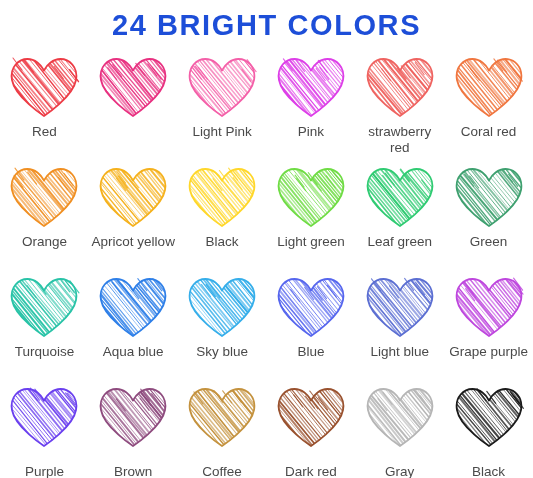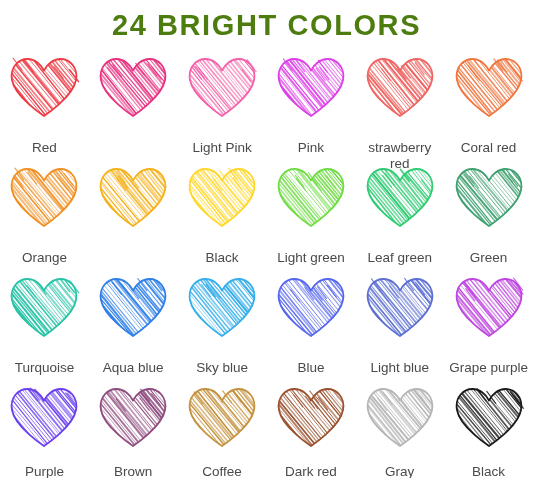--- a/index.html
+++ b/index.html
@@ -18,21 +18,21 @@
     position: relative;
     width: 533px;
     height: 478px;
     background: #ffffff;
   }
   .title {
     text-align: center;
     font-size: 29px;
     font-weight: bold;
     letter-spacing: 1.6px;
-    color: #4d7c0f;
+    color: #1d4ed8;
     padding-top: 8px;
     line-height: 34px;
     font-family: "Liberation Sans", sans-serif;
   }
   .grid {
     margin-top: 14px;
     display: grid;
     grid-template-columns: repeat(6, 1fr);
     grid-template-rows: repeat(4, 110px);
     width: 533px;
@@ -47,21 +47,21 @@
     width: 74px;
     height: 64px;
     display: block;
   }
   .heart-wrap svg {
     display: block;
     width: 74px;
     height: 64px;
   }
   .label {
-    margin-top: 20px;
+    margin-top: 4px;
     font-size: 13.5px;
     line-height: 16px;
     color: #4a4a4a;
     text-align: center;
     max-width: 86px;
     font-family: "Liberation Sans", sans-serif;
   }
   .row-4 .label { margin-top: 14px; }
 </style>
 </head>
@@ -494,20 +494,21 @@
               <line x1="79.3" y1="-6" x2="141.6" y2="70" stroke="#F5B11C" stroke-width="2.19" stroke-opacity="0.76" stroke-linecap="round"></line>
             </g>
             <path d="M37,60 C37,60 8,41 5,24 C2.6,10.6 12,3 20.5,3 C28,3 34,8.5 37,14.5 C40,8.5 46,3 53.5,3 C62,3 71.4,10.6 69,24 C66,41 37,60 37,60 Z" fill="none" stroke="#F5B11C" stroke-width="1.8" stroke-linejoin="round"></path>
             <line x1="33.5" y1="9.9" x2="42.5" y2="21.9" stroke="#F5B11C" stroke-width="1.1" stroke-opacity="0.85" stroke-linecap="round"></line>
             <line x1="20.6" y1="5.0" x2="29.6" y2="17.0" stroke="#F5B11C" stroke-width="1.1" stroke-opacity="0.85" stroke-linecap="round"></line>
             <line x1="22.9" y1="10.2" x2="31.9" y2="22.2" stroke="#F5B11C" stroke-width="1.1" stroke-opacity="0.85" stroke-linecap="round"></line>
             <line x1="22.0" y1="10.0" x2="31.0" y2="22.0" stroke="#F5B11C" stroke-width="1.1" stroke-opacity="0.85" stroke-linecap="round"></line>
             <line x1="20.6" y1="12.3" x2="29.6" y2="24.3" stroke="#F5B11C" stroke-width="1.1" stroke-opacity="0.85" stroke-linecap="round"></line>
           </svg>
         </div>
+        <div class="label">Apricot yellow</div>
       </div>
       <div class="cell row-2">
         <div class="heart-wrap">
           <svg viewBox="0 0 74 64" xmlns="http://www.w3.org/2000/svg">
             <defs>
               <clipPath id="hc8">
                 <path d="M37,60 C37,60 8,41 5,24 C2.6,10.6 12,3 20.5,3 C28,3 34,8.5 37,14.5 C40,8.5 46,3 53.5,3 C62,3 71.4,10.6 69,24 C66,41 37,60 37,60 Z"></path>
               </clipPath>
             </defs>
             <g clip-path="url(#hc8)">

